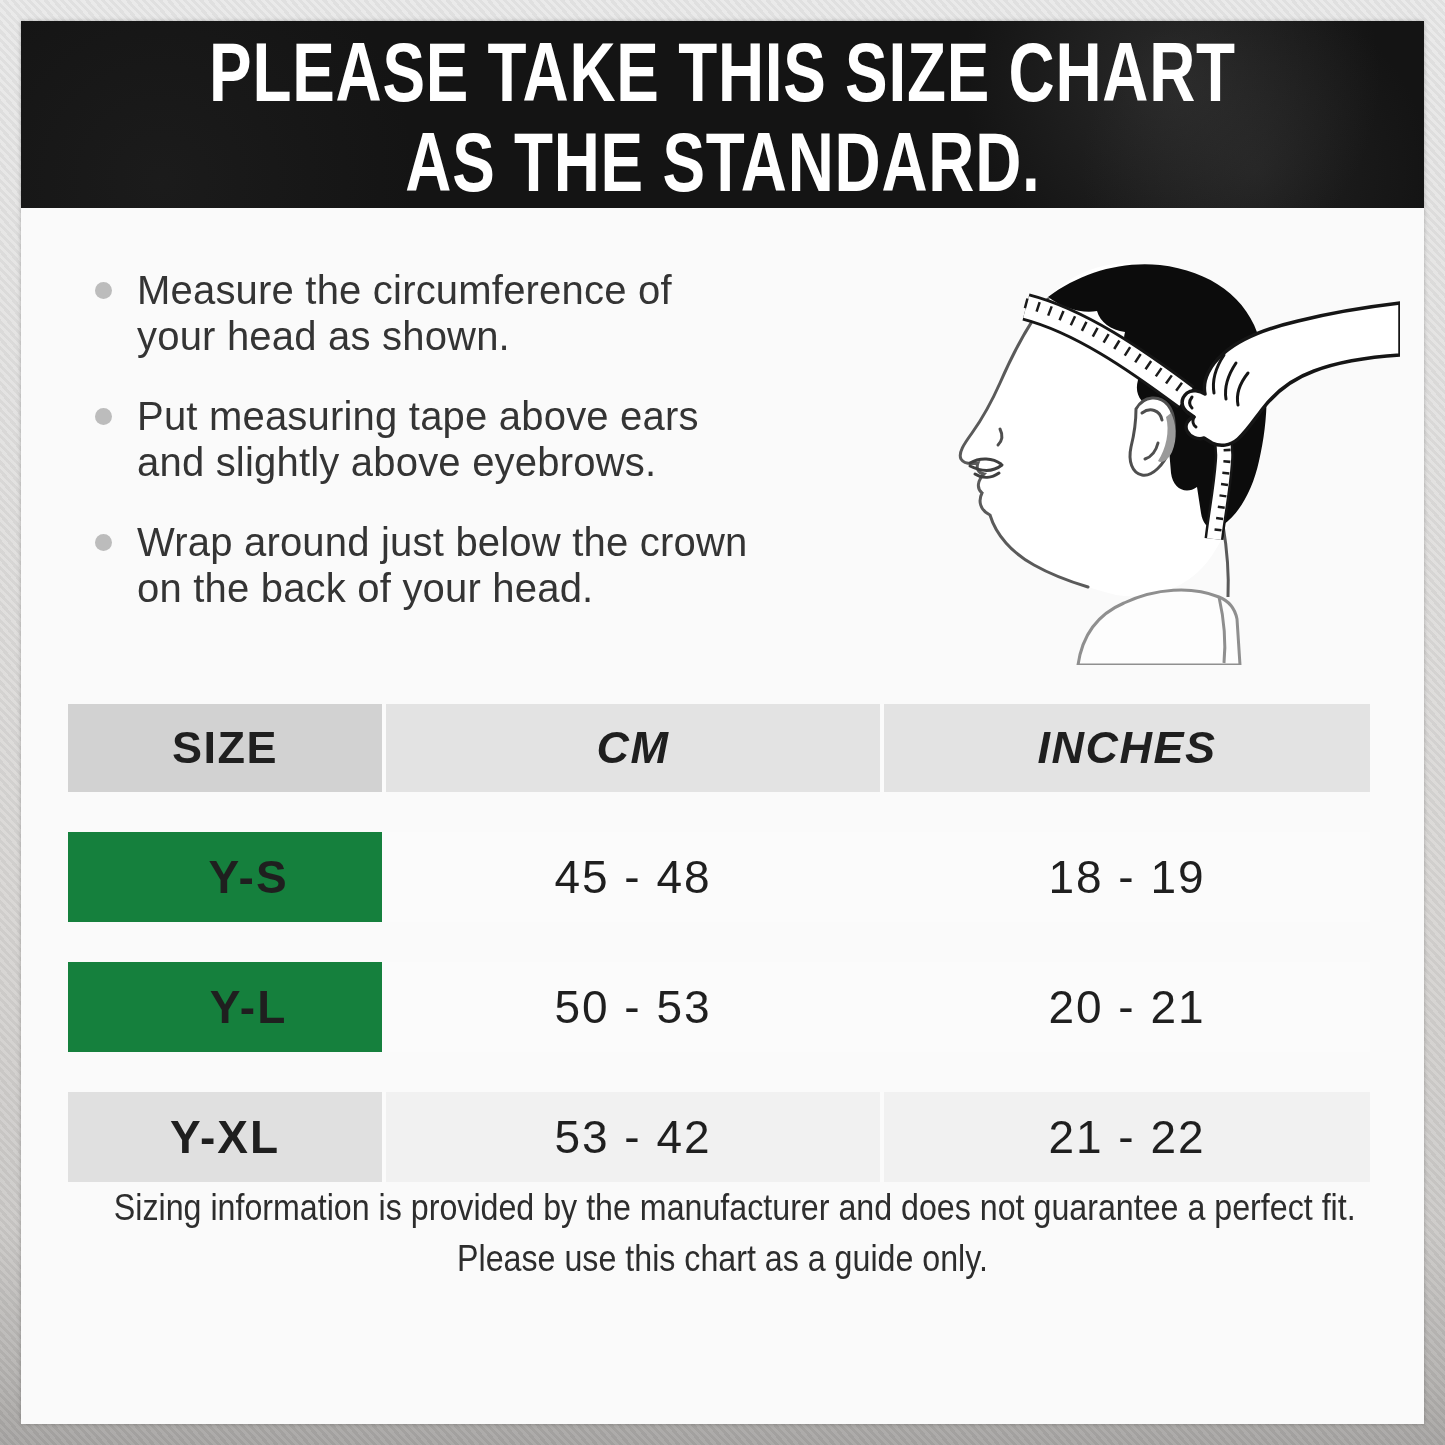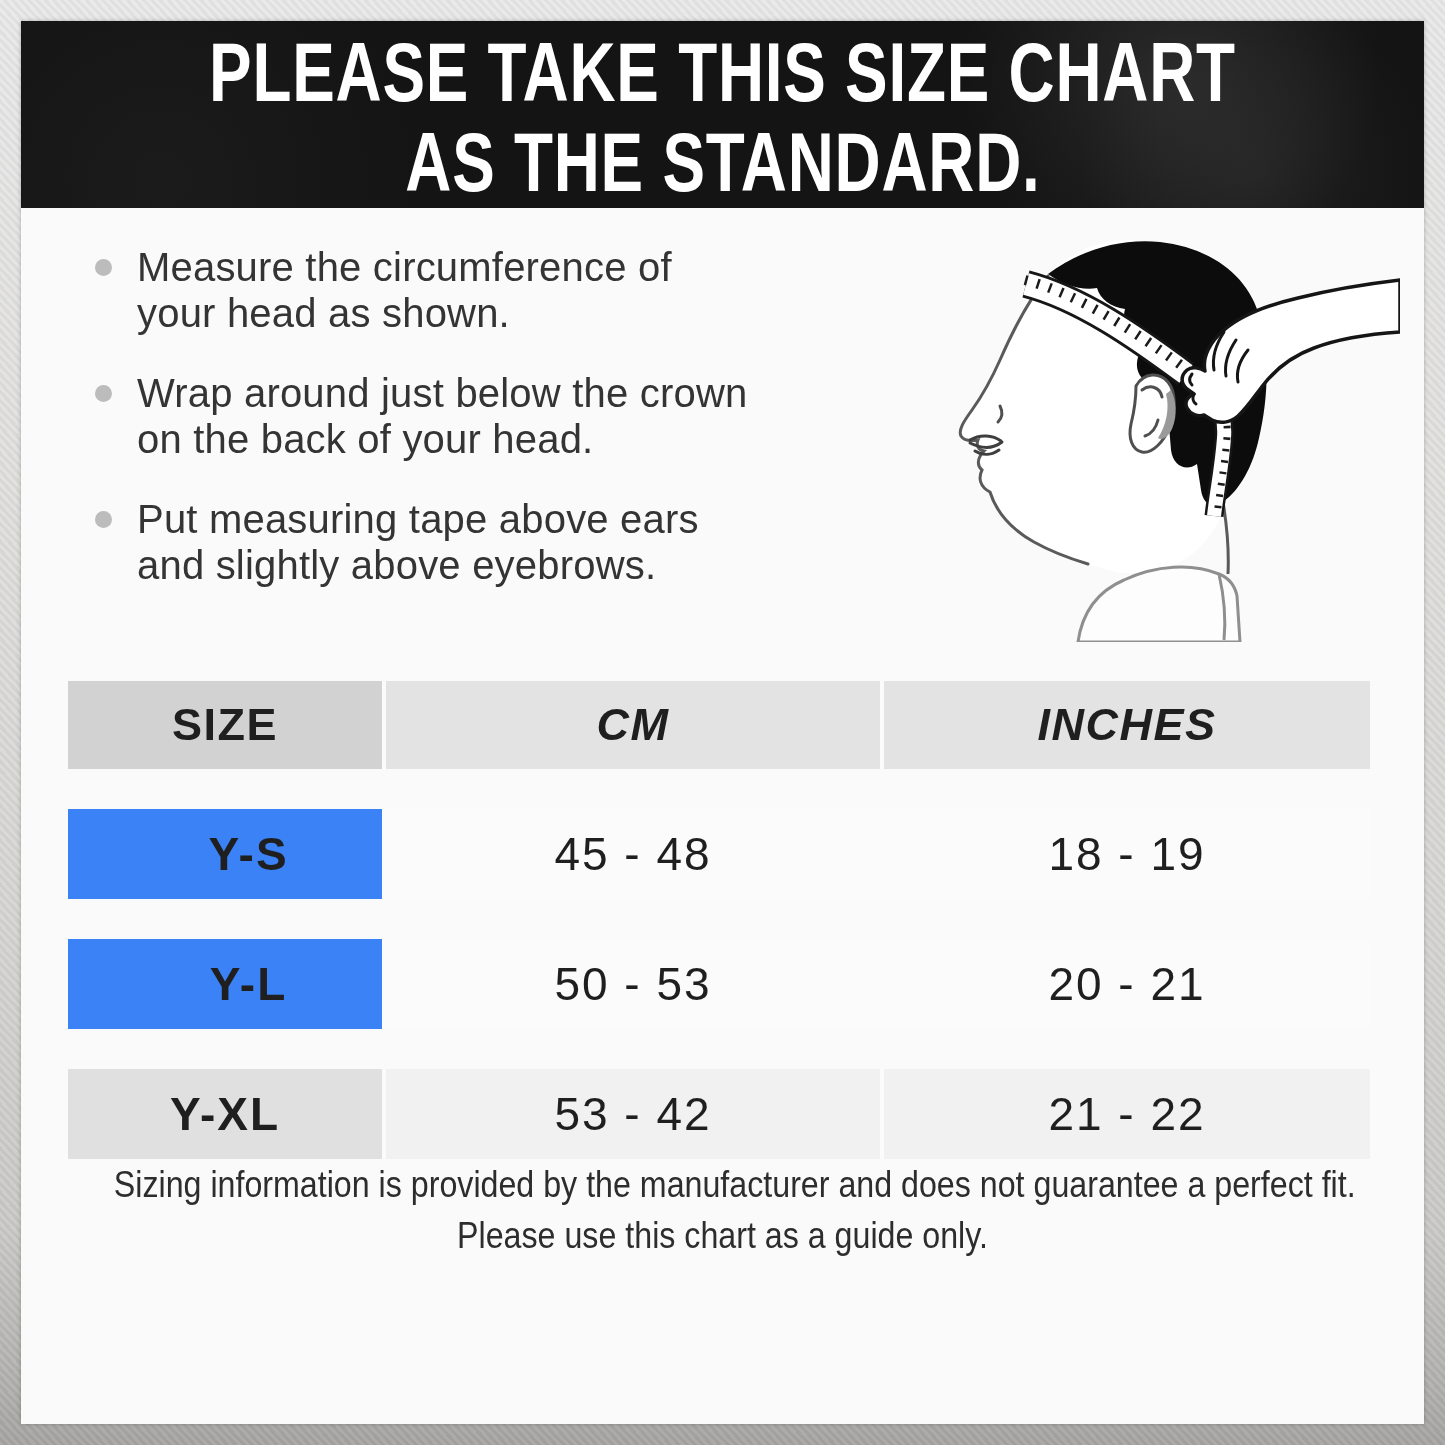--- a/index.html
+++ b/index.html
@@ -31,21 +31,21 @@
     gap:16px;
   }
   .banner-line {
     display:block; text-align:center; white-space:nowrap;
     color:#ffffff; font-weight:700; font-size:84px; line-height:74px;
     letter-spacing:1px;
     transform:scaleX(0.76); transform-origin:50% 50%;
   }
 
   
-  .intro { position:relative; height:433px; width:100%; }
+  .intro { position:relative; height:433px; width:100%;margin-top:23px; }
   .bullet-list { position:absolute; left:74px; top:36px; }
   .bullet-item { display:flex; margin-bottom:34px; }
   .bullet-dot {
     width:17px; height:17px; border-radius:50%;
     background:#bcbcbc; margin:15px 25px 0 0; flex:none;
   }
   .bullet-text { font-size:40px; line-height:46px; color:#343434; letter-spacing:.2px; }
   .bullet-text span { display:block; }
 
   .illustration { position:absolute; right:24px; top:16px; width:470px; height:418px; }
@@ -57,21 +57,21 @@
     display:flex; align-items:center; justify-content:center;
     font-size:46px; color:#1f1f1f; letter-spacing:2px;margin-top:40px;
   }
   .t-head { height:128px; }
   .t-body { height:130px; }
   .t-head .t-cell { font-weight:700; font-size:45px; letter-spacing:1.5px; }
   .cell-size { border-right:4px solid #fbfbfb; font-weight:700; }
   .cell-cm   { border-right:4px solid #fbfbfb; }
   .t-head .cell-size { background:#d2d2d2; }
   .t-head .cell-cm, .t-head .cell-in { background:#e3e3e3;font-style:italic; }
-  .row-odd  .cell-size { background:#3b82f6;padding-left:47px; }
+  .row-odd  .cell-size { background:#15803d;padding-left:47px; }
   .row-odd  .cell-cm, .row-odd .cell-in { background:#fbfbfb; }
   .row-even .cell-size { background:#e0e0e0; }
   .row-even .cell-cm, .row-even .cell-in { background:#f1f1f1; }
 
   
   .footer-note { text-align:center; }
   .footer-line {
     display:inline-block; white-space:nowrap;
     font-size:37px; line-height:51px; color:#2d2d2d;
     transform:scaleX(0.87); transform-origin:50% 50%;
@@ -93,29 +93,29 @@
       <div class="bullet-item">
         <span class="bullet-dot"></span>
         <div class="bullet-text">
           <span>Measure the circumference of</span>
           <span>your head as shown.</span>
         </div>
       </div>
       <div class="bullet-item">
         <span class="bullet-dot"></span>
         <div class="bullet-text">
-          <span>Wrap around just below the crown</span>
-          <span>on the back of your head.</span>
+          <span>Put measuring tape above ears</span>
+          <span>and slightly above eyebrows.</span>
         </div>
       </div>
       <div class="bullet-item">
         <span class="bullet-dot"></span>
         <div class="bullet-text">
-          <span>Put measuring tape above ears</span>
-          <span>and slightly above eyebrows.</span>
+          <span>Wrap around just below the crown</span>
+          <span>on the back of your head.</span>
         </div>
       </div>
     </div>
 
     <svg class="illustration" viewBox="0 0 470 418">
 
       <path fill="#ffffff" stroke="none" d="M118,52 C100,74 84,104 70,136 C62,154 52,172 42,186 C34,197 28,206 31,212
            C34,217 42,217 48,216 C46,221 48,226 54,227 C48,233 46,241 52,246
            C48,254 50,263 60,268 C66,288 82,306 104,318 C126,330 156,340 186,348
            C224,354 258,340 278,314 C296,290 306,262 312,232 C320,192 322,148 314,106

